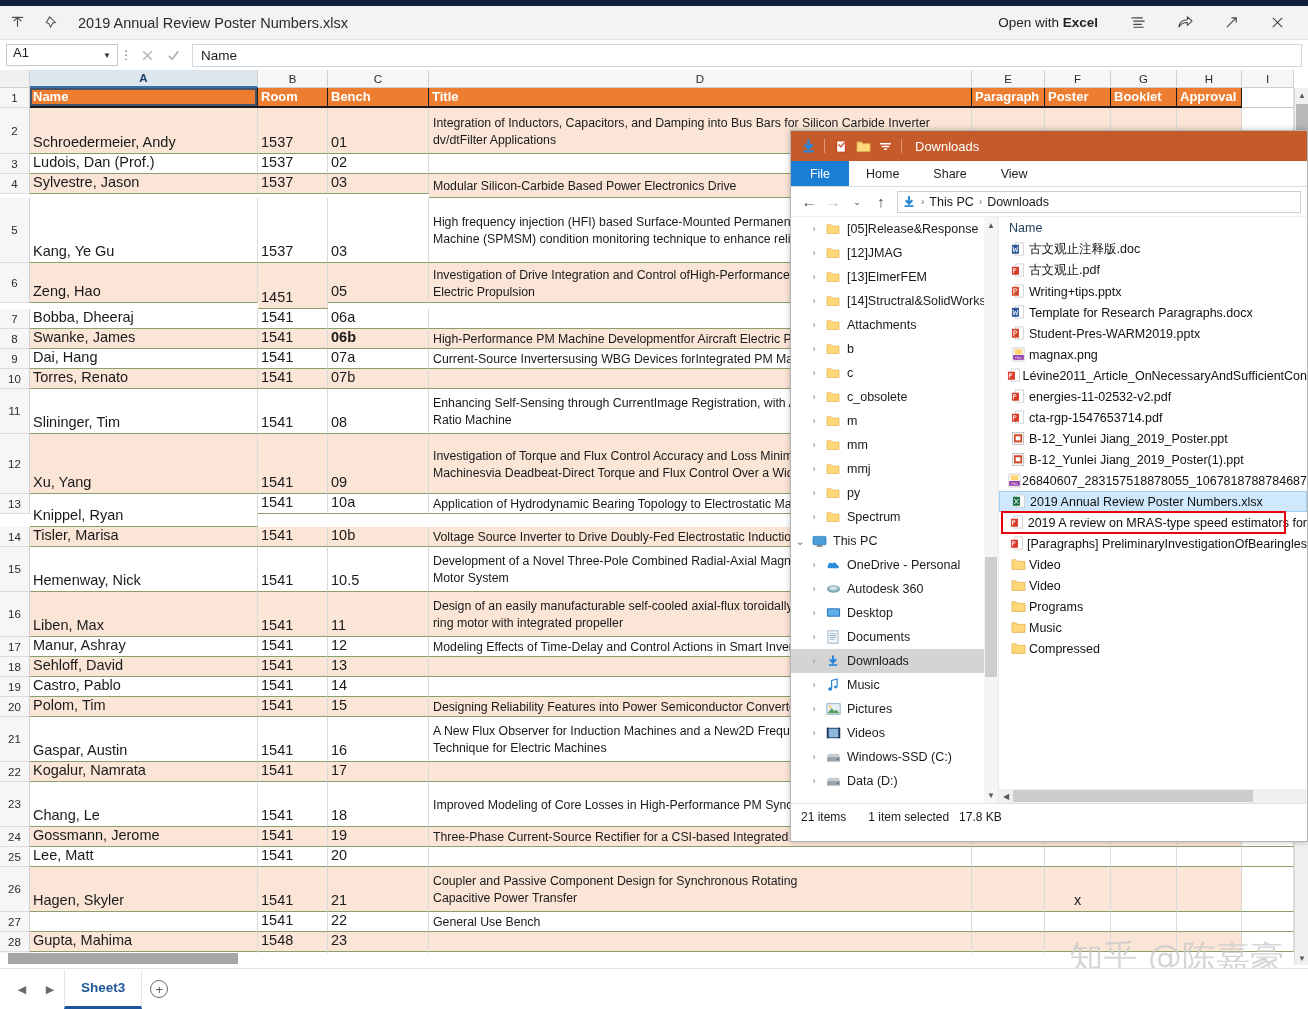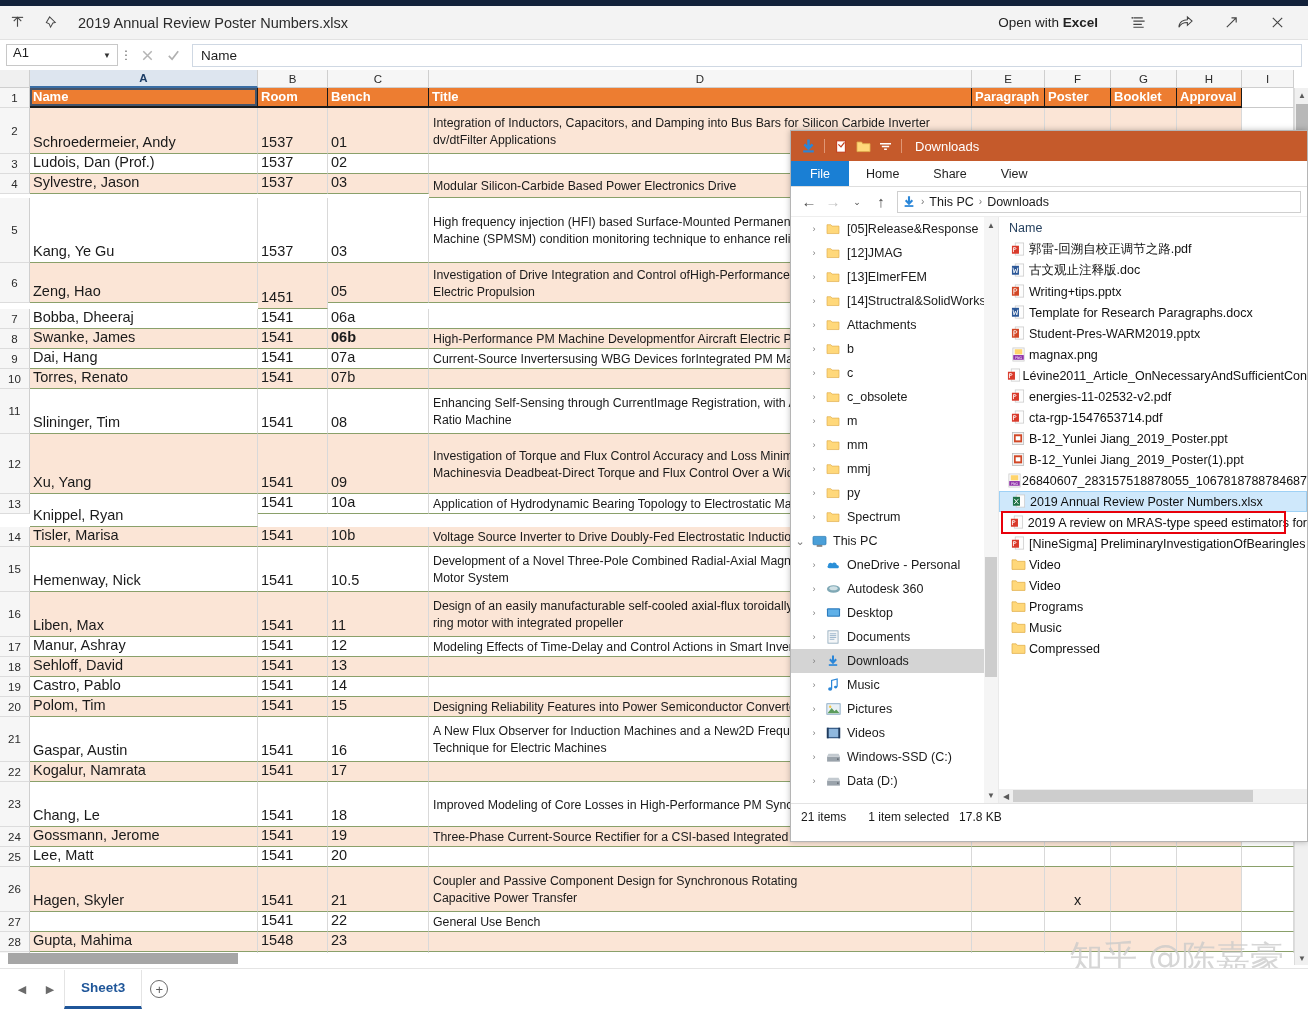--- a/index.html
+++ b/index.html
@@ -925,35 +925,35 @@
       </div>
     </div>
 
     <div class="exp-list">
       <div class="lhdr">Name</div>
       <div id="files">
             <div class="fitem">
               <span class="ic">
                 <svg xmlns="http://www.w3.org/2000/svg" width="15" height="15" viewBox="0 0 16 16">
                   <rect x="4.5" y="1" width="9" height="13" fill="#fdfdfd" stroke="#c9c9c9" stroke-width="0.8"></rect>
+                  <rect x="1" y="3" width="7.5" height="9.5" fill="#2b5797"></rect>
+                  <path d="M2.1 5 L3.2 10.6 L4.7 6.6 L6.2 10.6 L7.3 5" stroke="#fff" stroke-width="0.9" fill="none"></path>
+                </svg>
+              </span>
+              <span>古文观止注释版.doc</span>
+            </div>
+            <div class="fitem">
+              <span class="ic">
+                <svg xmlns="http://www.w3.org/2000/svg" width="15" height="15" viewBox="0 0 16 16">
+                  <rect x="4.5" y="1" width="9" height="13" fill="#fdfdfd" stroke="#c9c9c9" stroke-width="0.8"></rect>
                   <rect x="1" y="4" width="7.5" height="8.5" fill="#d93a2b"></rect>
                   <path d="M2.6 10.8 L2.6 6 L4.4 6 C5.6 6 5.6 7.8 4.4 7.8 L2.6 7.8" stroke="#fff" stroke-width="0.9" fill="none"></path>
                 </svg>
               </span>
-              <span>郭雷-回溯自校正调节之路.pdf</span>
-            </div>
-            <div class="fitem">
-              <span class="ic">
-                <svg xmlns="http://www.w3.org/2000/svg" width="15" height="15" viewBox="0 0 16 16">
-                  <rect x="4.5" y="1" width="9" height="13" fill="#fdfdfd" stroke="#c9c9c9" stroke-width="0.8"></rect>
-                  <rect x="1" y="3" width="7.5" height="9.5" fill="#2b5797"></rect>
-                  <path d="M2.1 5 L3.2 10.6 L4.7 6.6 L6.2 10.6 L7.3 5" stroke="#fff" stroke-width="0.9" fill="none"></path>
-                </svg>
-              </span>
-              <span>古文观止注释版.doc</span>
+              <span>古文观止.pdf</span>
             </div>
             <div class="fitem">
               <span class="ic">
                 <svg xmlns="http://www.w3.org/2000/svg" width="15" height="15" viewBox="0 0 16 16">
                   <rect x="4.5" y="1" width="9" height="13" fill="#fdfdfd" stroke="#c9c9c9" stroke-width="0.8"></rect>
                   <rect x="1" y="3" width="7.5" height="9.5" fill="#d24726"></rect>
                   <path d="M3 11 L3 5 L5 5 C6.6 5 6.6 7.6 5 7.6 L3 7.6" stroke="#fff" stroke-width="0.9" fill="none"></path>
                 </svg>
               </span>
               <span>Writing+tips.pptx</span>
@@ -1071,21 +1071,21 @@
               <span>2019 A review on MRAS-type speed estimators for</span>
             </div>
             <div class="fitem">
               <span class="ic">
                 <svg xmlns="http://www.w3.org/2000/svg" width="15" height="15" viewBox="0 0 16 16">
                   <rect x="4.5" y="1" width="9" height="13" fill="#fdfdfd" stroke="#c9c9c9" stroke-width="0.8"></rect>
                   <rect x="1" y="4" width="7.5" height="8.5" fill="#d93a2b"></rect>
                   <path d="M2.6 10.8 L2.6 6 L4.4 6 C5.6 6 5.6 7.8 4.4 7.8 L2.6 7.8" stroke="#fff" stroke-width="0.9" fill="none"></path>
                 </svg>
               </span>
-              <span>[NineSigma] PreliminaryInvestigationOfBearingles</span>
+              <span>[Paragraphs] PreliminaryInvestigationOfBearingles</span>
             </div>
             <div class="fitem">
               <span class="ic">
                 <svg xmlns="http://www.w3.org/2000/svg" width="15" height="13" viewBox="0 0 16 14">
                   <path d="M1 2 L5.5 2 L6.8 3.6 L15 3.6 L15 12.3 L1 12.3 Z" fill="#ffd87a" stroke="#e0ae4d" stroke-width="0.8"></path>
                 </svg>
               </span>
               <span>Video</span>
             </div>
             <div class="fitem">

